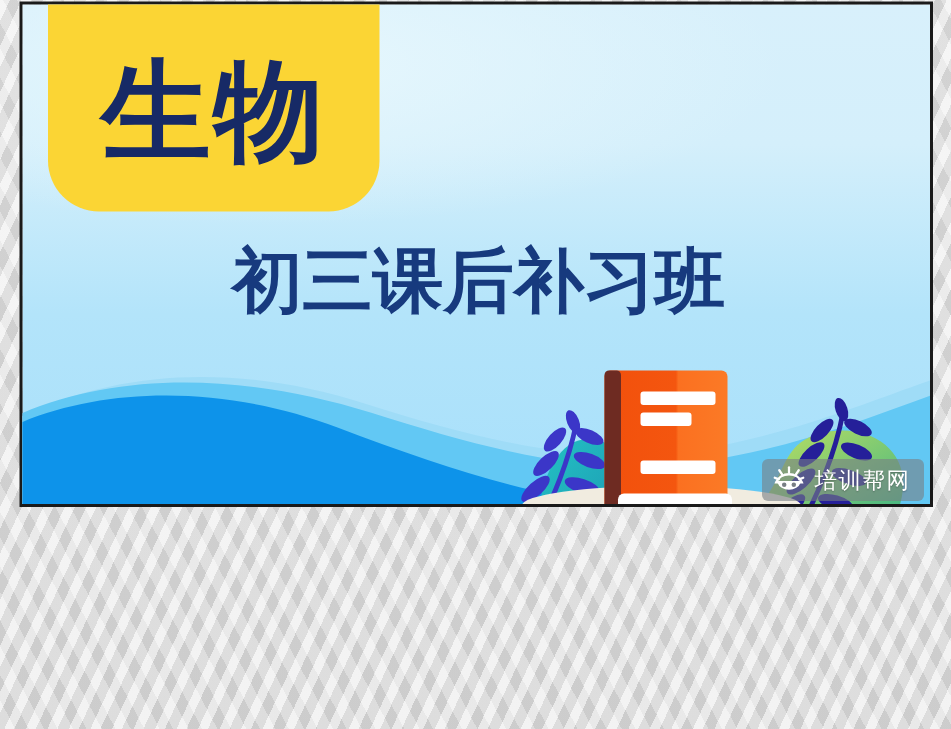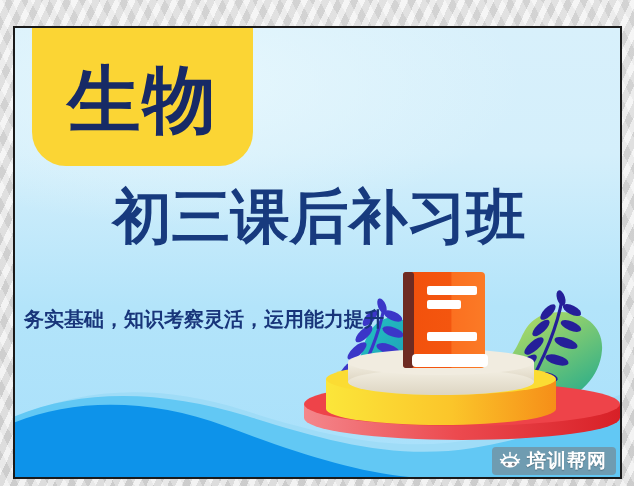--- a/index.html
+++ b/index.html
@@ -25,23 +25,23 @@
     background:
       repeating-linear-gradient(115deg, rgba(255,255,255,.55) 0 6px, rgba(200,200,200,.25) 6px 13px),
       repeating-linear-gradient(62deg, rgba(255,255,255,.40) 0 9px, rgba(190,190,190,.18) 9px 17px),
       linear-gradient(#dcdcdc, #d2d2d2);
   }
 
   
   #canvas {
     position: absolute;
     left: 13px;
-    top: 26px;
+    top: 1px;
     width: 609px;
-    height: 453px;
+    height: 337px;
     border: 2px solid #1a1a1a;
     box-sizing: border-box;
     overflow: hidden;
     background: linear-gradient(180deg, #d8f0fb 0%, #d4effb 28%, #b3e4fa 62%, #a8e0fb 100%);
   }
 
   
   .sky-wash {
     position: absolute;
     left: 0; top: 0; right: 0; height: 66%;
@@ -70,21 +70,21 @@
     line-height: 1;
     padding-top: 6px;
   }
 
   
   #headline {
     position: absolute;
     left: 6px;
     top: 160px;
     width: 596px;
-    font-size: 59px;
+    font-size: 47px;
     font-weight: 700;
     color: #173a7e;
     letter-spacing: 0px;
     line-height: 1;
     white-space: nowrap;
     text-align: center;
   }
 
   
   #subtitle {
@@ -148,22 +148,22 @@
     bottom: 2px;
     height: 28px;
     padding: 0 9px 0 7px;
     display: flex;
     align-items: center;
     gap: 6px;
     background: rgba(120,126,132,0.60);
     border-radius: 4px;
   }
   #watermark .wm-text {
-    font-size: 19px;
-    font-weight: 700;
+    font-size: 15px;
+    font-weight: 400;
     color: #ffffff;
     letter-spacing: 1px;
     text-shadow: 0 1px 1px rgba(0,0,0,.25);
   }
   #watermark .wm-icon { display: block; }
 </style>
 </head>
 <body>
 
 <div id="poster-root">
@@ -291,21 +291,20 @@
         <rect x="127" y="66" width="50" height="9" rx="2" fill="#ffffff"></rect>
       </g>
     </svg>
 
     <div id="subject-badge">
       <span class="badge-text">生物</span>
     </div>
 
     <div id="headline">初三课后补习班</div>
 
-    <div id="subtitle">务实基础，知识考察灵活，运用能力提升</div>
 
 
     <div id="watermark">
       <svg class="wm-icon" width="22" height="20" viewBox="0 0 22 20">
         <g stroke="#ffffff" stroke-width="1.5" stroke-linecap="round">
           <line x1="11" y1="1.5" x2="11" y2="5"></line>
           <line x1="4.5" y1="3.5" x2="6.4" y2="6.3"></line>
           <line x1="17.5" y1="3.5" x2="15.6" y2="6.3"></line>
           <line x1="1.5" y1="8.5" x2="4.2" y2="9.6"></line>
           <line x1="20.5" y1="8.5" x2="17.8" y2="9.6"></line>

